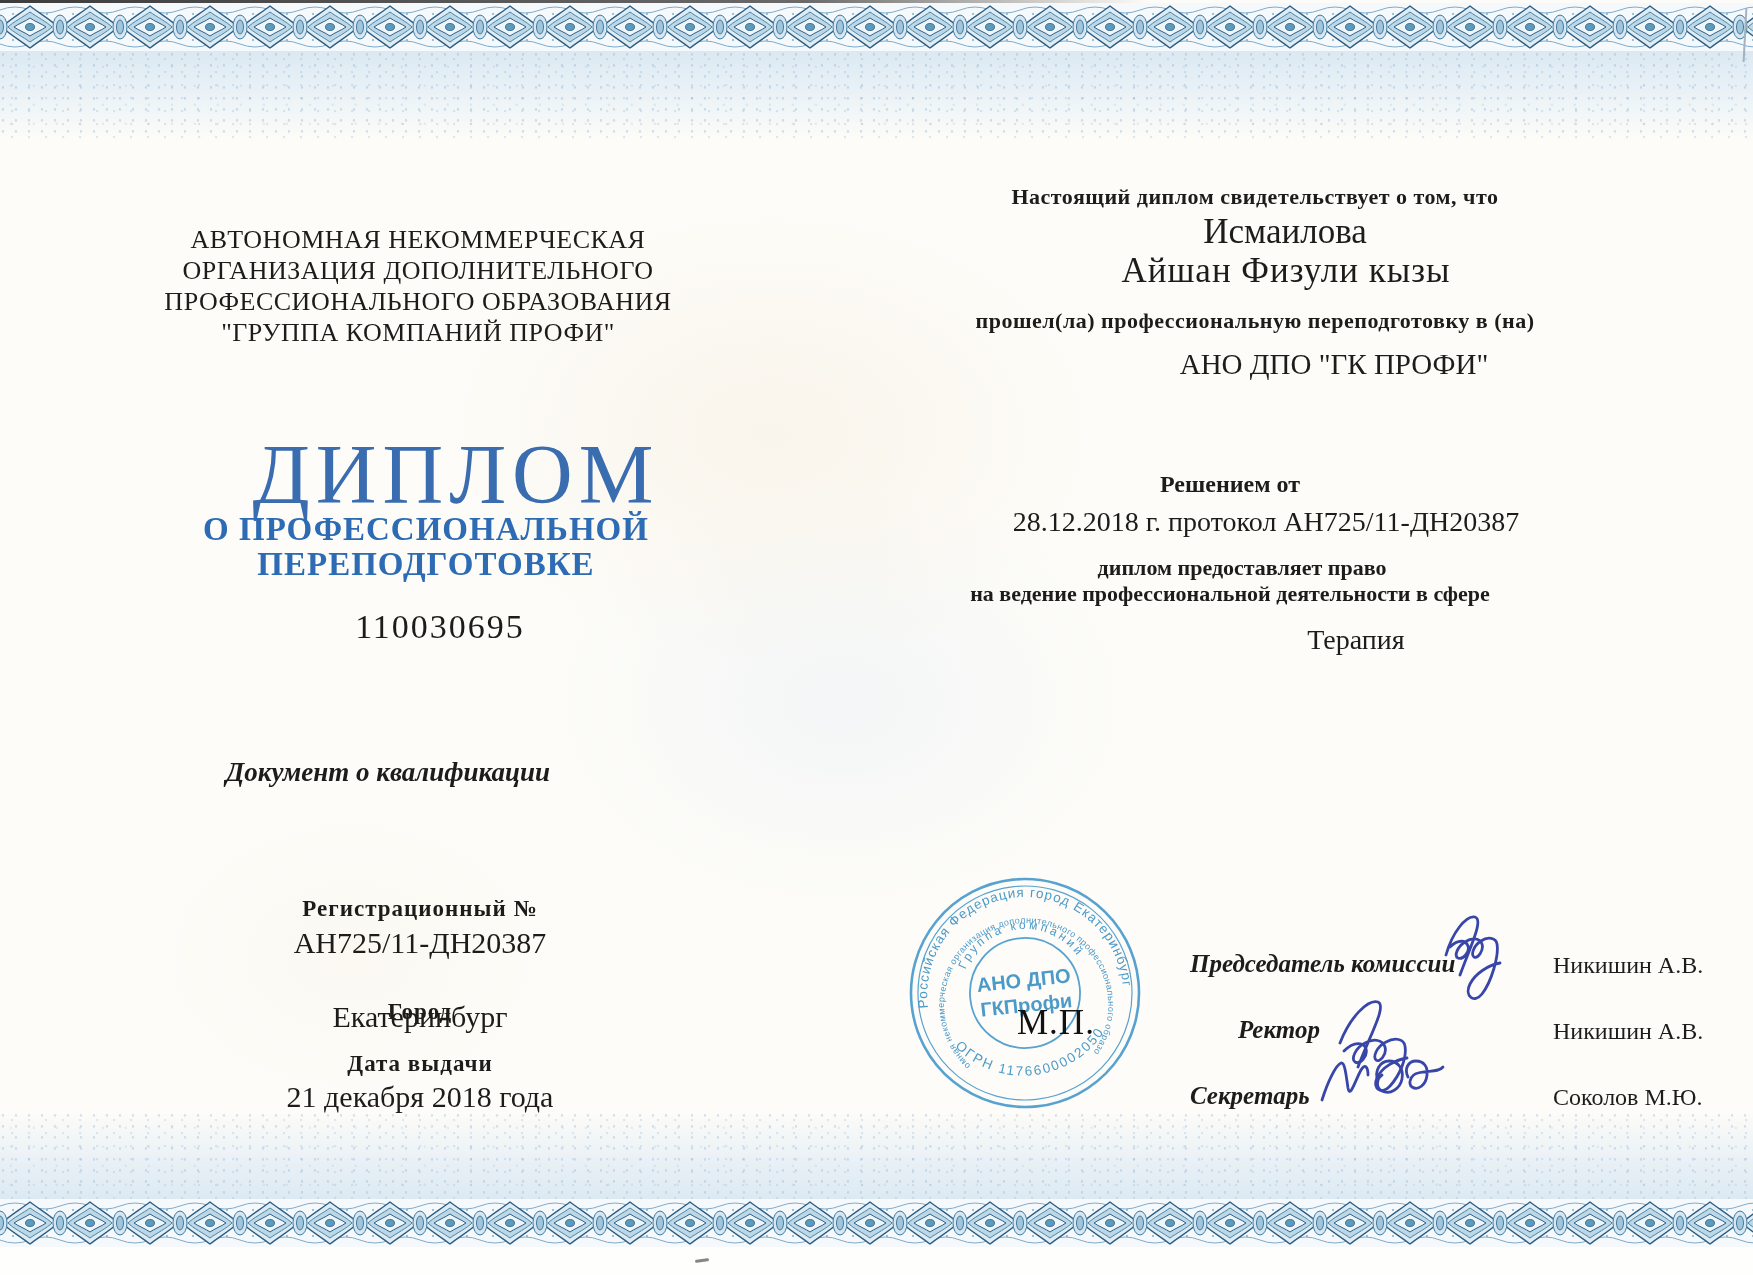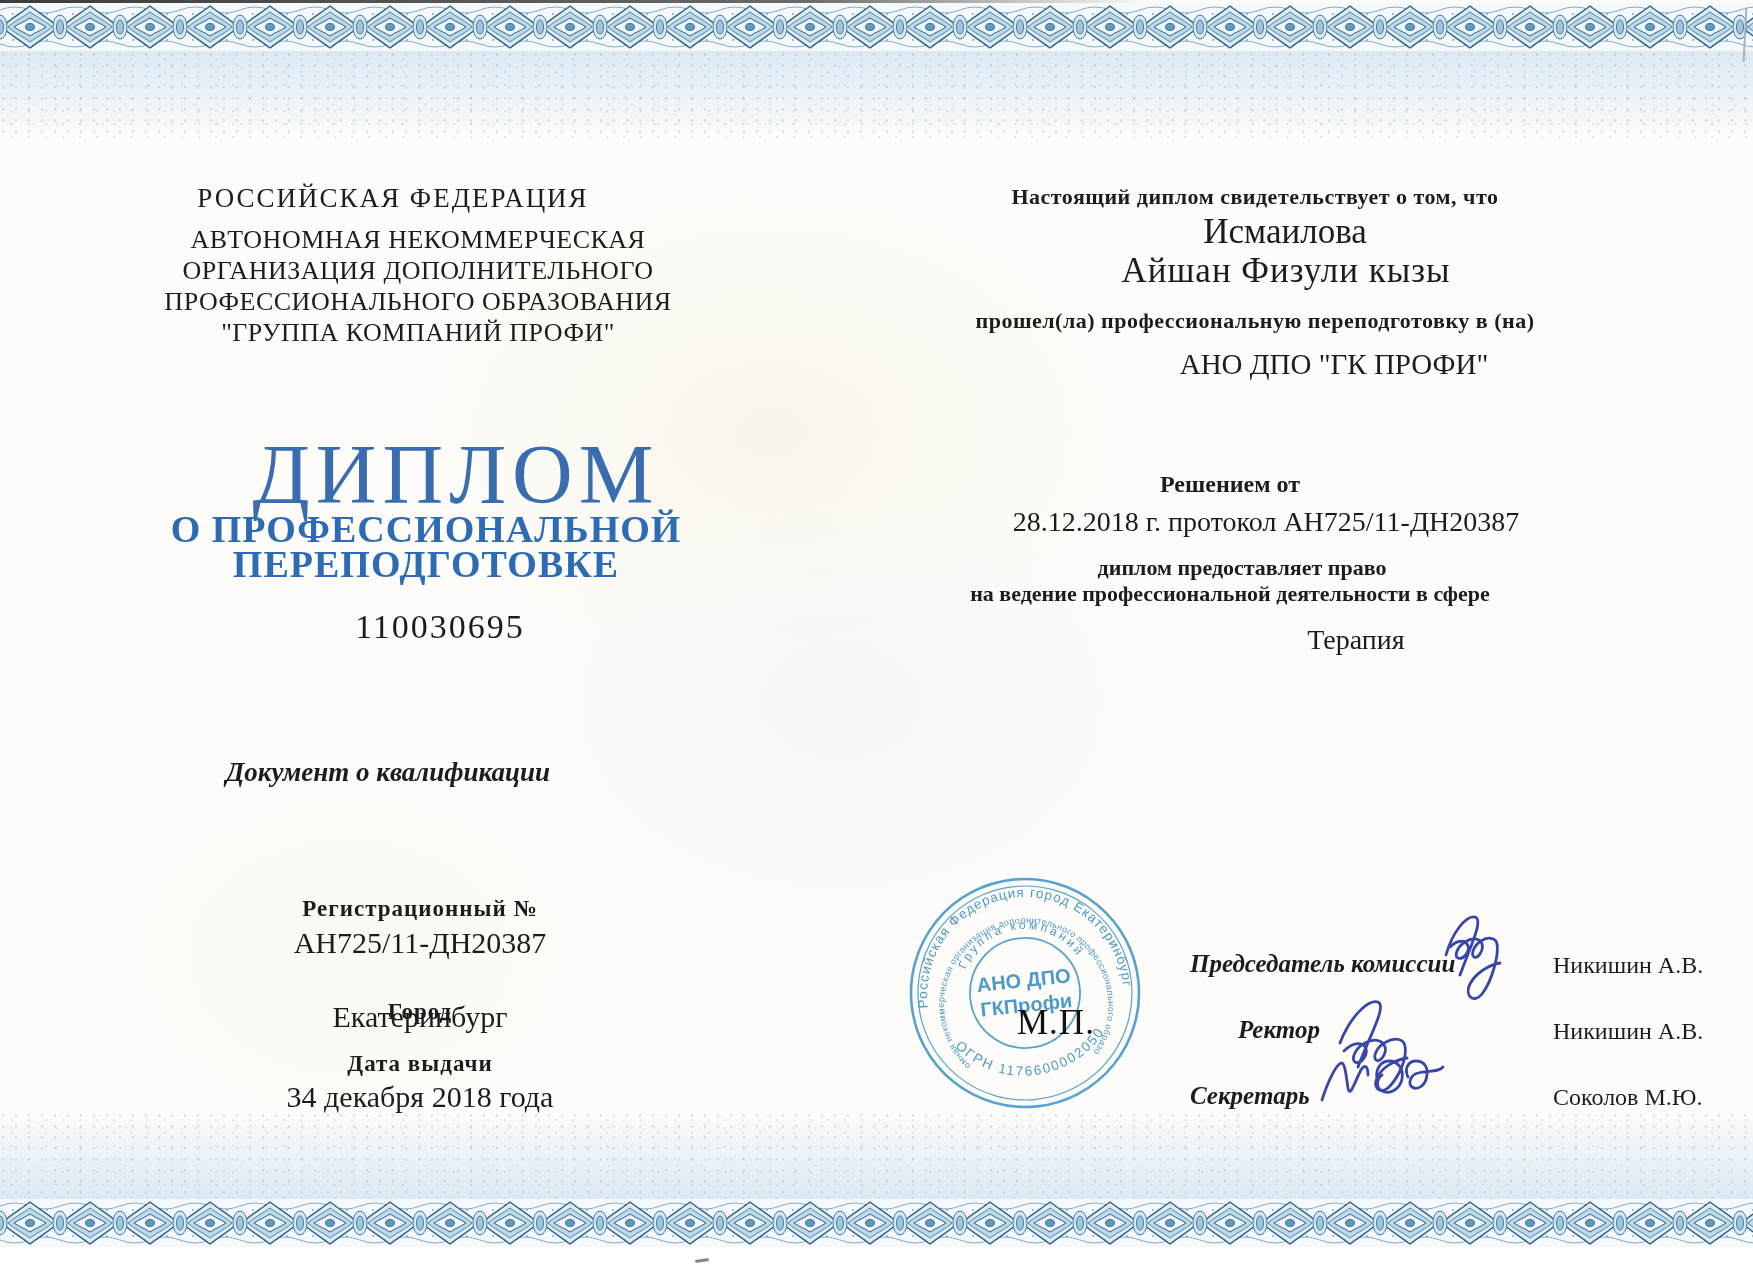--- a/index.html
+++ b/index.html
@@ -98,48 +98,47 @@
     <rect width="1753" height="48" fill="url(#gpt2)"></rect>
   </svg>
 
   <div class="fade fade-top"></div>
   <div class="fade fade-bottom"></div>
   <div class="bottom-white"></div>
   <div class="scan-edge-top"></div>
   <div class="scan-tick"></div>
   <div class="scan-dash"></div>
 
-  <div class="t" style="left:393px;top:183px;font-size:27px;letter-spacing:2px;">РОССИЙСКАЯ ФЕДЕРАЦИЯ</div>
 
   <div class="t ctr" style="left:418px;top:224px;font-size:26px;line-height:31px;letter-spacing:0.5px;">
     <div>АВТОНОМНАЯ НЕКОММЕРЧЕСКАЯ</div>
     <div>ОРГАНИЗАЦИЯ ДОПОЛНИТЕЛЬНОГО</div>
     <div>ПРОФЕССИОНАЛЬНОГО ОБРАЗОВАНИЯ</div>
     <div>"ГРУППА КОМПАНИЙ ПРОФИ"</div>
   </div>
 
   <div class="t blue-title" style="left:428px;top:432px;font-size:84px;line-height:86px;letter-spacing:6px;margin-left:28px;">ДИПЛОМ</div>
 
-  <div class="t b blue-sub ctr" style="left:426px;top:512px;font-size:38px;line-height:35px;letter-spacing:1px;">
+  <div class="t b blue-sub ctr" style="left:426px;top:512px;font-size:33px;line-height:35px;letter-spacing:1px;">
     <div>О ПРОФЕССИОНАЛЬНОЙ</div>
     <div>ПЕРЕПОДГОТОВКЕ</div>
   </div>
 
   <div class="t" style="left:440px;top:608px;font-size:34px;letter-spacing:2px;text-align:right;">110030695</div>
 
   <div class="t b i" style="left:388px;top:757px;font-size:27px;">Документ о квалификации</div>
 
   <div class="t b" style="left:420px;top:896px;font-size:23px;letter-spacing:1px;">Регистрационный №</div>
   <div class="t" style="left:420px;top:926px;font-size:30px;">АН725/11-ДН20387</div>
 
   <div class="t b" style="left:420px;top:972px;font-size:23px;letter-spacing:1px;margin-top:27px;">Город</div>
   <div class="t" style="left:420px;top:1000px;font-size:30px;">Екатеринбург</div>
 
   <div class="t b" style="left:420px;top:1051px;font-size:23px;letter-spacing:1px;">Дата выдачи</div>
-  <div class="t" style="left:420px;top:1080px;font-size:30px;">34 декабря 2018 года</div>
+  <div class="t" style="left:420px;top:1080px;font-size:30px;">21 декабря 2018 года</div>
 
   <div class="t b" style="left:1255px;top:185px;font-size:22px;letter-spacing:0.5px;">Настоящий диплом свидетельствует о том, что</div>
 
   <div class="t" style="left:1285px;top:212px;font-size:35px;">Исмаилова</div>
   <div class="t" style="left:1286px;top:251px;font-size:35px;letter-spacing:1px;">Айшан Физули кызы</div>
 
   <div class="t b" style="left:1255px;top:309px;font-size:22px;letter-spacing:0.5px;">прошел(ла) профессиональную переподготовку в (на)</div>
 
   <div class="t" style="left:1334px;top:348px;font-size:29px;">АНО ДПО "ГК ПРОФИ"</div>
 

